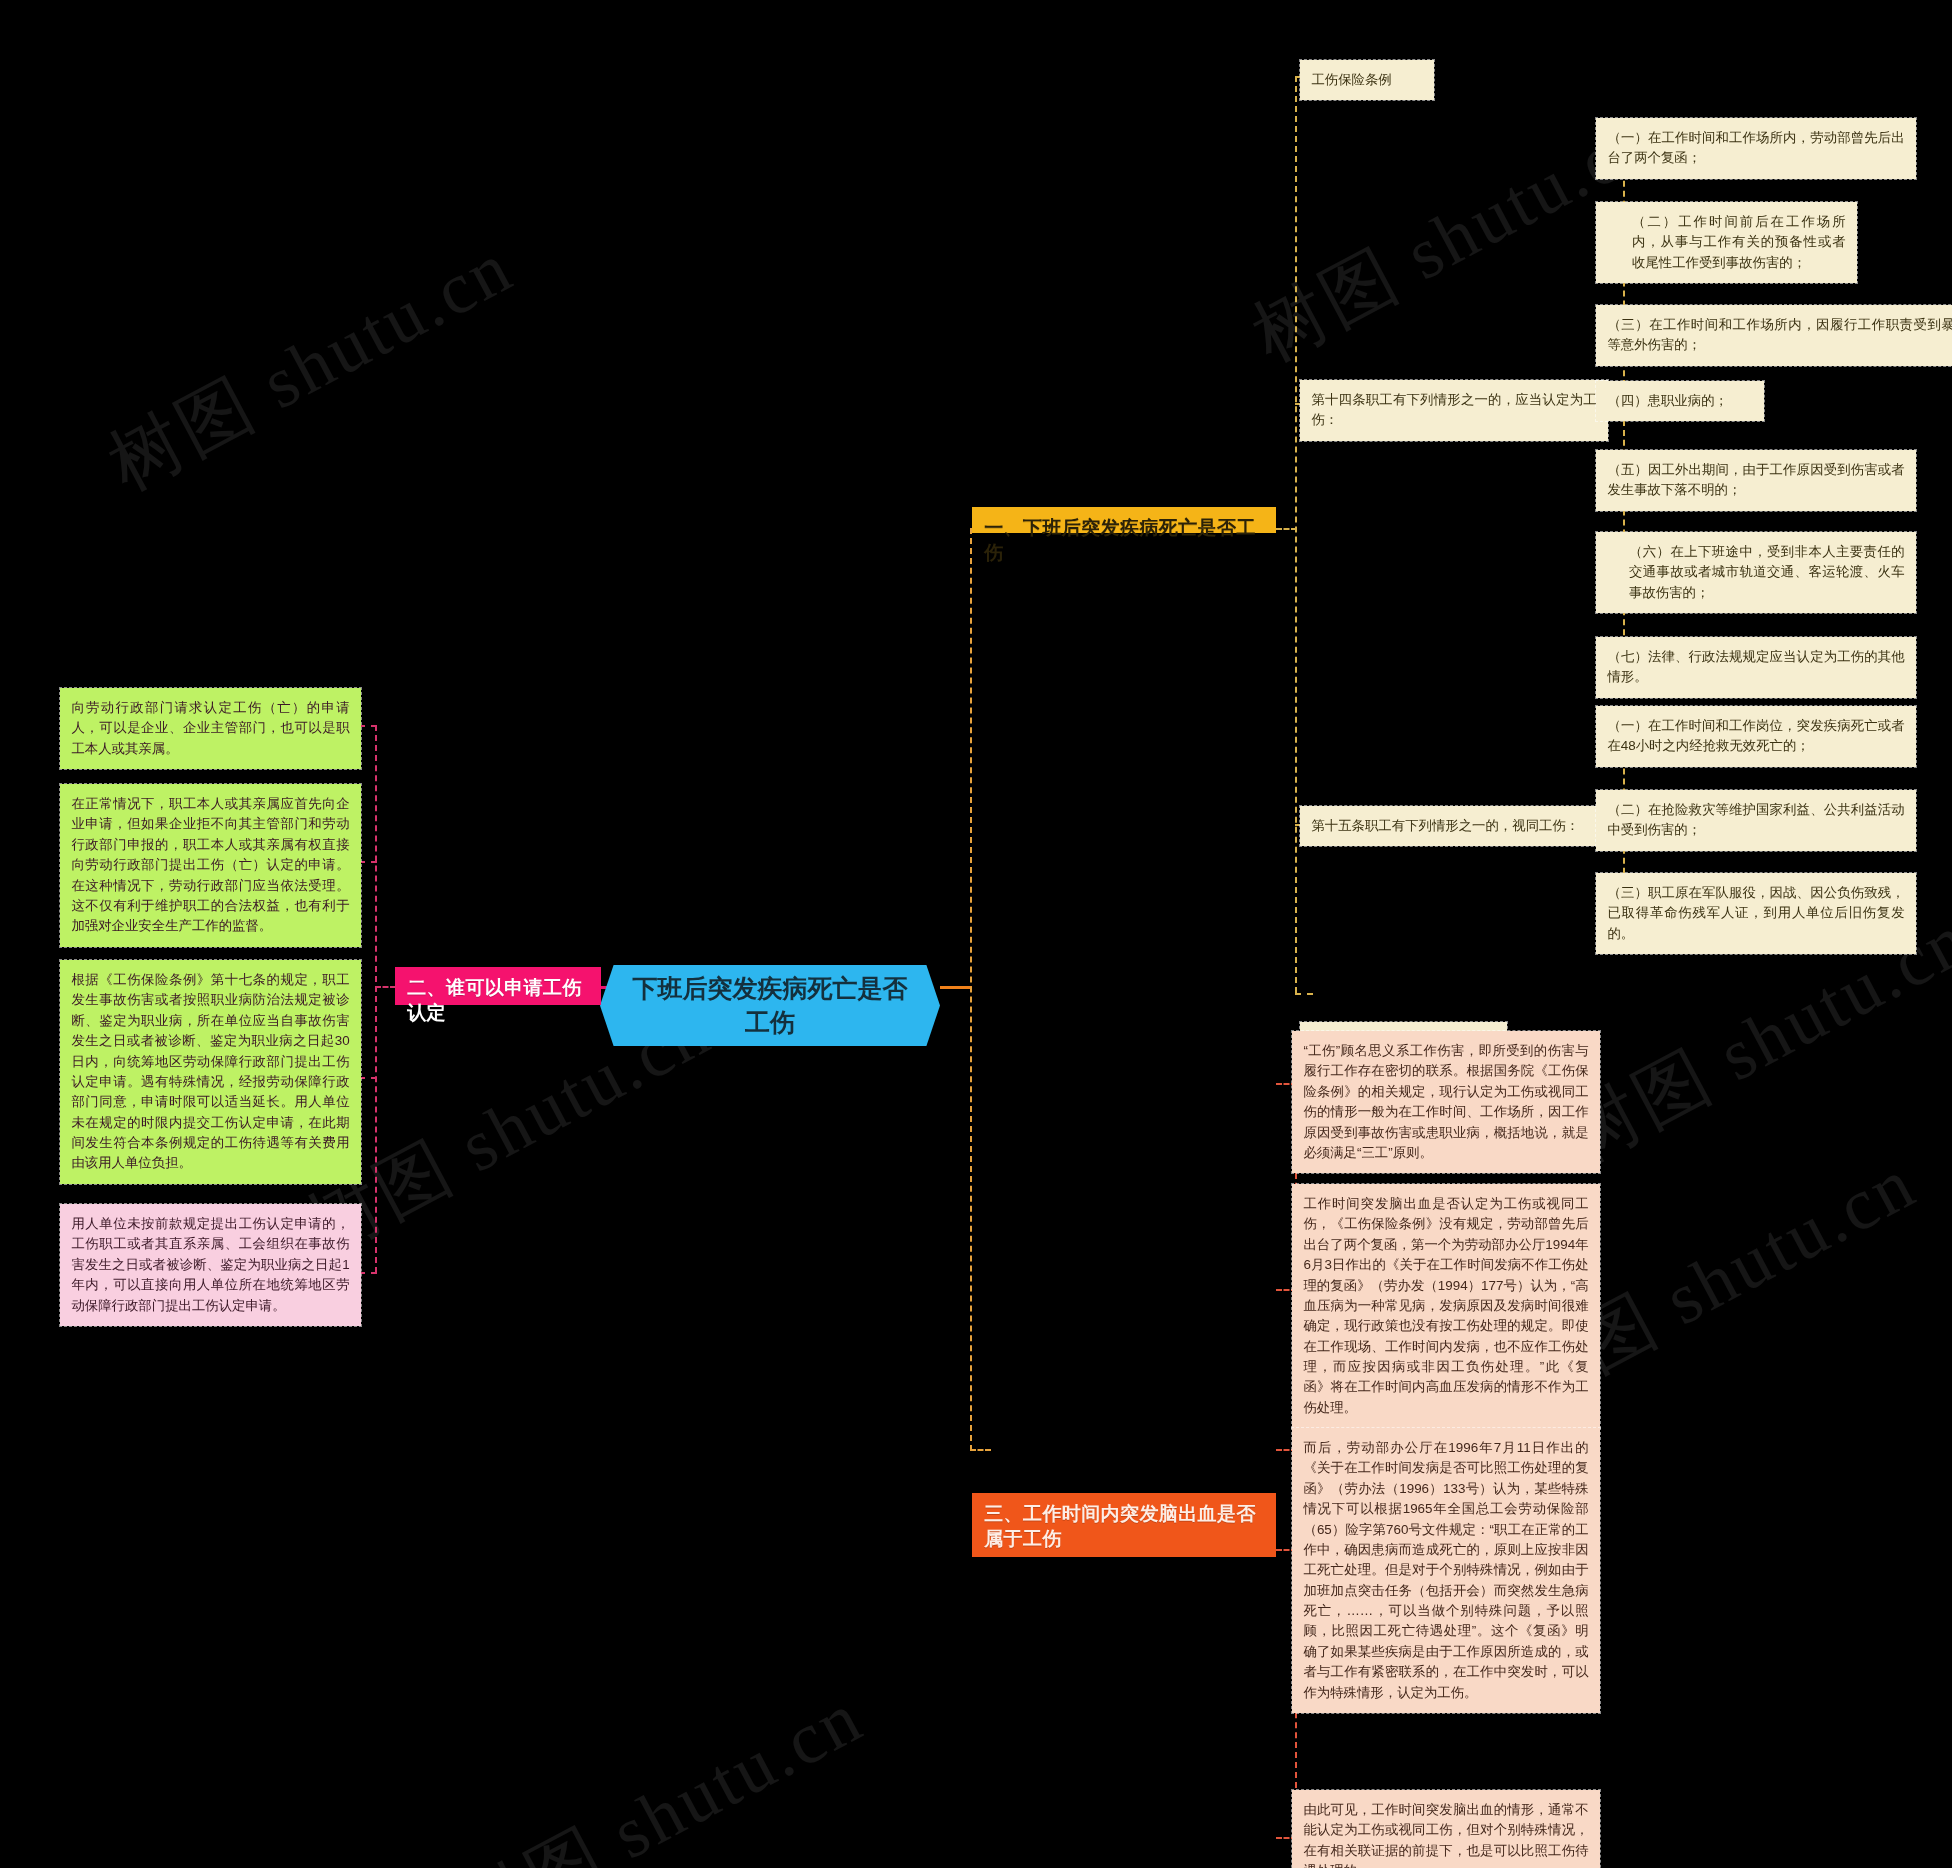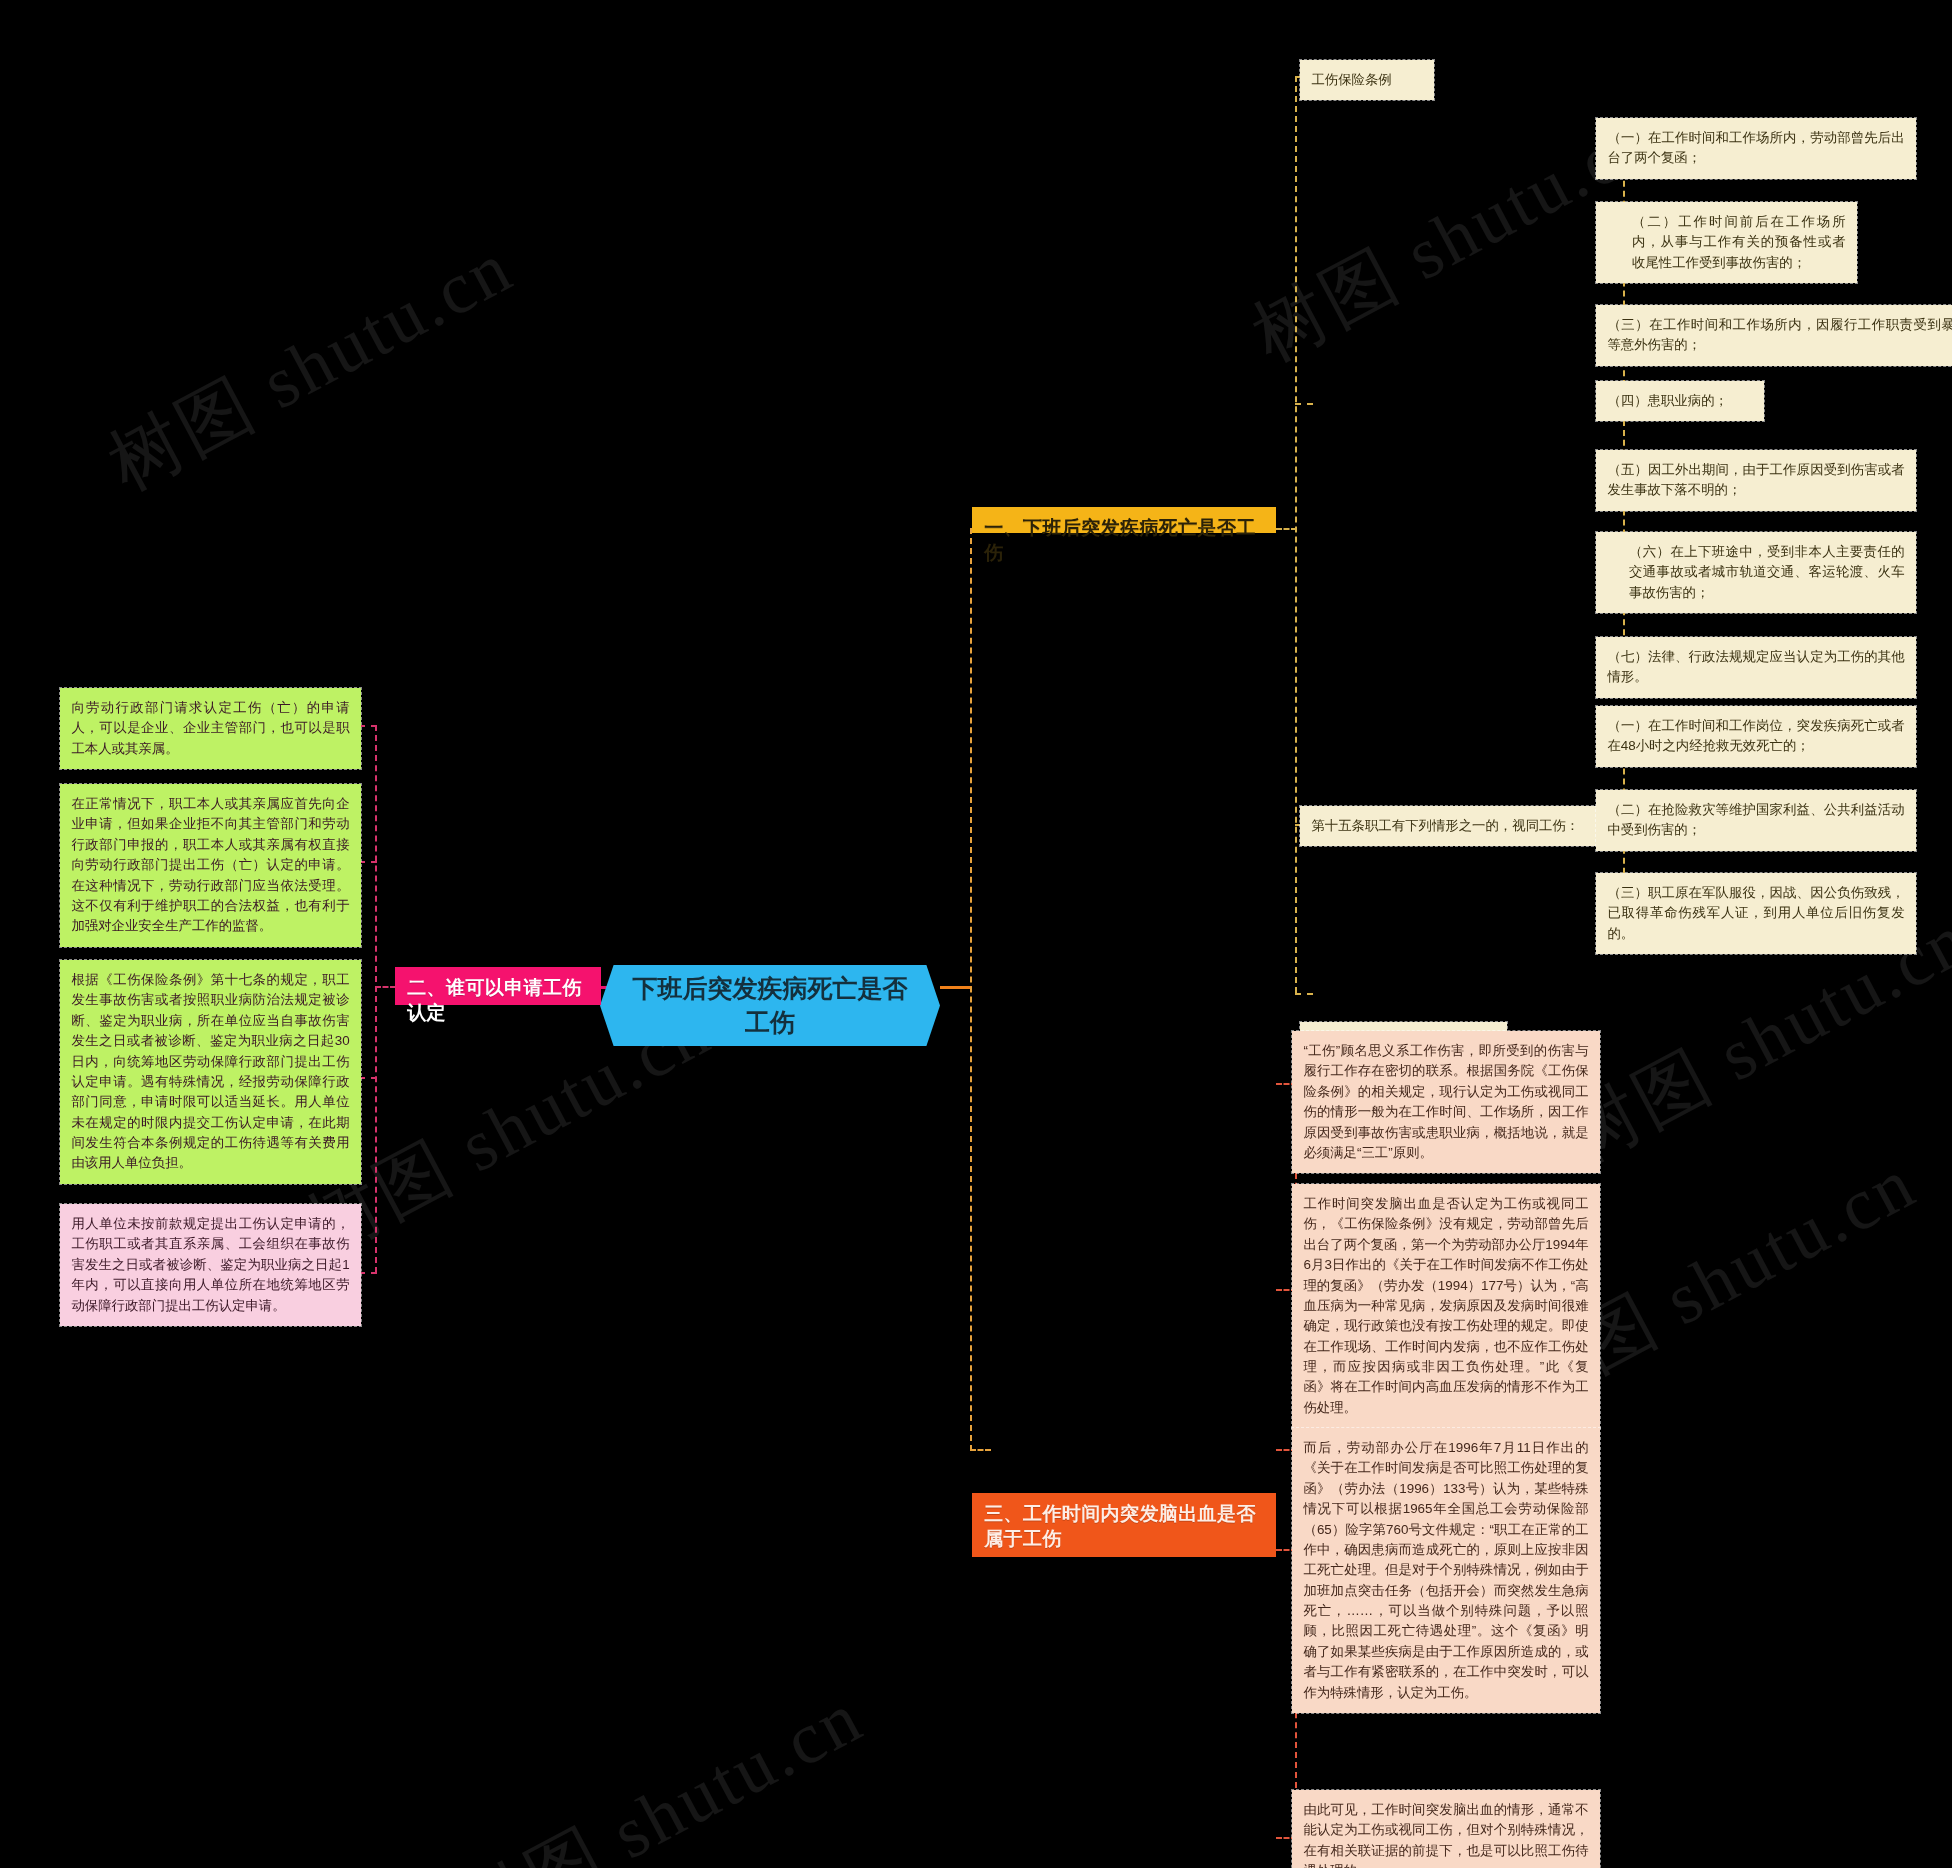--- a/index.html
+++ b/index.html
@@ -88,20 +88,21 @@
 
   <div class="ln h-gold" style="left:1276px;top:528px;width:21.4px;"></div>
   <div class="ln v-gold" style="left:1295px;top:76px;height:917px;"></div>
   <div class="ln h-gold" style="left:1295px;top:76px;width:18.3px;"></div>
   <div class="ln h-gold" style="left:1295px;top:403px;width:18.3px;"></div>
   <div class="ln h-gold" style="left:1295px;top:824px;width:18.3px;"></div>
   <div class="ln h-gold" style="left:1295px;top:993px;width:18.3px;"></div>
 
   <div class="node leaf cream" style="left:1300px;top:60px;width:134px;">工伤保险条例</div>
 
+  <div class="node leaf cream" style="left:1300px;top:380px;width:308px;">第十四条职工有下列情形之一的，应当认定为工伤：</div>
 
   <div class="ln h-gold" style="left:1608px;top:403px;width:17px;"></div>
   <div class="ln v-gold" style="left:1623px;top:141px;height:534px;"></div>
   <div class="ln h-gold" style="left:1623px;top:141px;width:17px;"></div>
   <div class="ln h-gold" style="left:1623px;top:236px;width:17px;"></div>
   <div class="ln h-gold" style="left:1623px;top:324px;width:17px;"></div>
   <div class="ln h-gold" style="left:1623px;top:400px;width:17px;"></div>
   <div class="ln h-gold" style="left:1623px;top:471px;width:17px;"></div>
   <div class="ln h-gold" style="left:1623px;top:562px;width:17px;"></div>
   <div class="ln h-gold" style="left:1623px;top:658px;width:17px;"></div>

